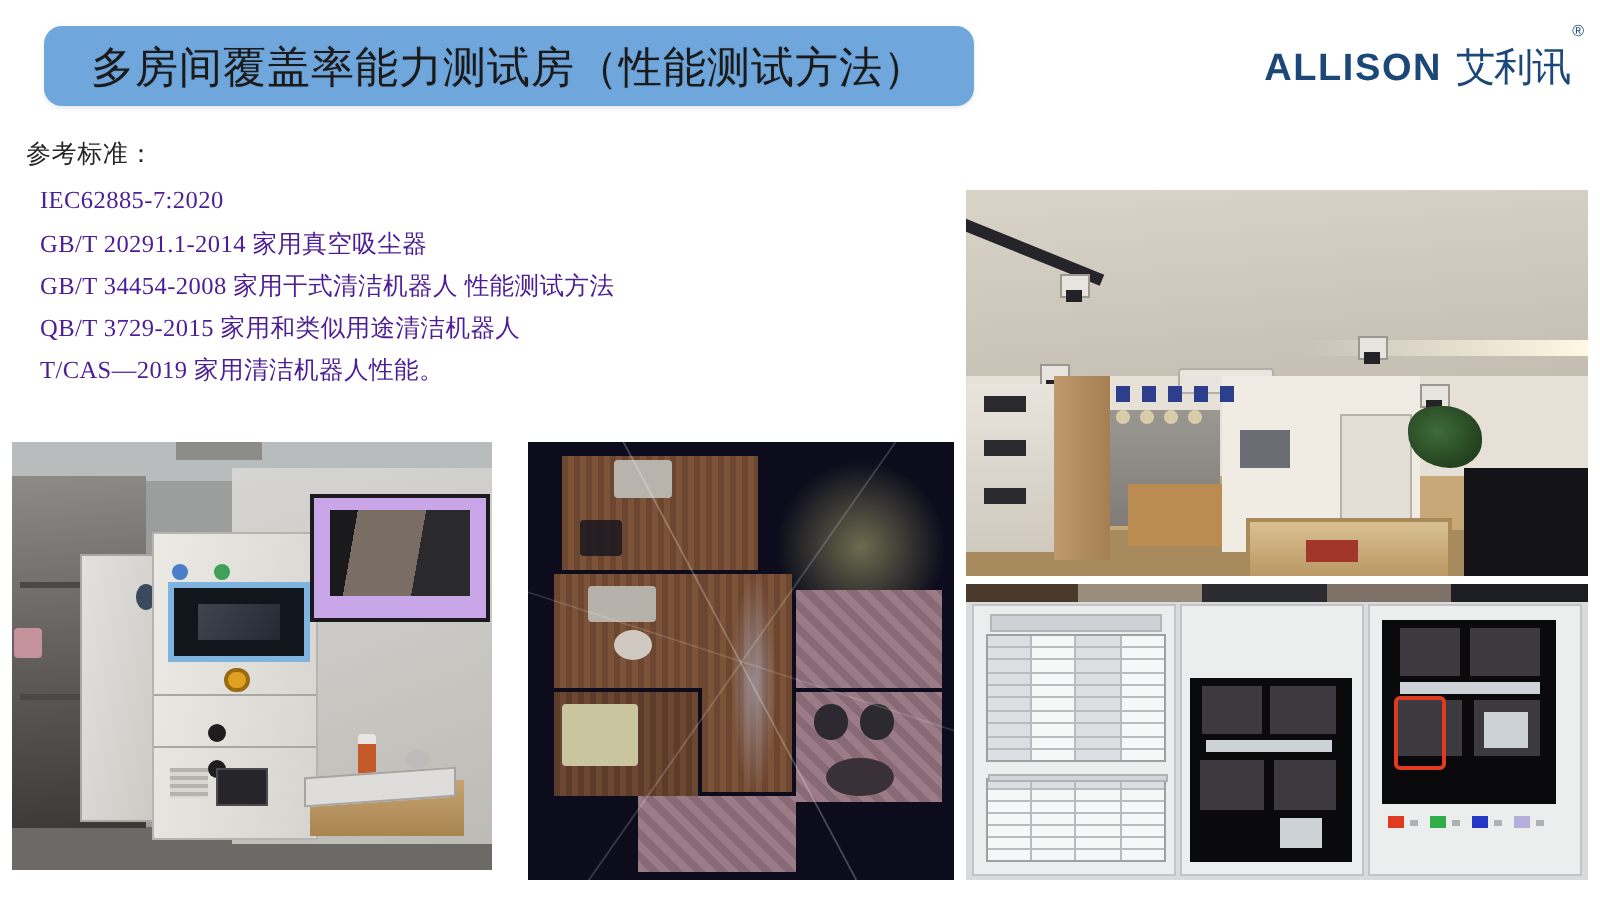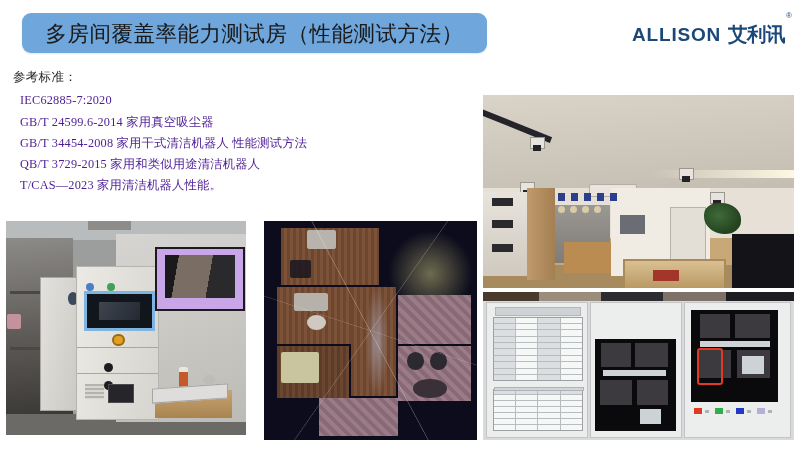--- a/index.html
+++ b/index.html
@@ -30,21 +30,21 @@
     position:absolute;right:8px;top:14px;height:30px;
     display:flex;align-items:flex-end;
   }
   #brand-logo .latin{
     font-family:"Liberation Sans","DejaVu Sans",sans-serif;
     font-weight:bold;font-size:19px;letter-spacing:.8px;
     color:#1B4878;line-height:1;
   }
   #brand-logo .cjk{
     font-family:"Liberation Sans","DejaVu Sans",sans-serif;
-    font-weight:bold;font-size:19.5px;color:#1B4878;
+    font-weight:normal;font-size:19.5px;color:#1B4878;
     margin-left:7px;line-height:1;letter-spacing:-.5px;
   }
   #brand-logo .reg{
     font-family:"Liberation Sans","DejaVu Sans",sans-serif;
     font-size:8px;color:#1B4878;align-self:flex-start;
     margin-left:1px;margin-top:-3px;
   }
 
   
   #standards{position:absolute;left:13px;top:68px;width:420px;}
@@ -385,24 +385,24 @@
   <div id="brand-logo">
     <span class="latin">ALLISON</span>
     <span class="cjk">艾利讯</span>
     <span class="reg">®</span>
   </div>
 
   <div id="standards">
     <div class="heading">参考标准：</div>
     <ul>
       <li>IEC62885-7:2020</li>
-      <li>GB/T 24599.6-2014 家用真空吸尘器</li>
+      <li>GB/T 20291.1-2014 家用真空吸尘器</li>
       <li>GB/T 34454-2008 家用干式清洁机器人 性能测试方法</li>
       <li>QB/T 3729-2015 家用和类似用途清洁机器人</li>
-      <li>T/CAS—2023 家用清洁机器人性能。</li>
+      <li>T/CAS—2019 家用清洁机器人性能。</li>
     </ul>
   </div>
 
   <div class="photo" id="photo-test-cabinet">
     <div class="inner">
       <div class="shelfzone">
         <div class="pinkbin"></div>
       </div>
       <div class="wall"></div>
       <div class="topsign"></div>

